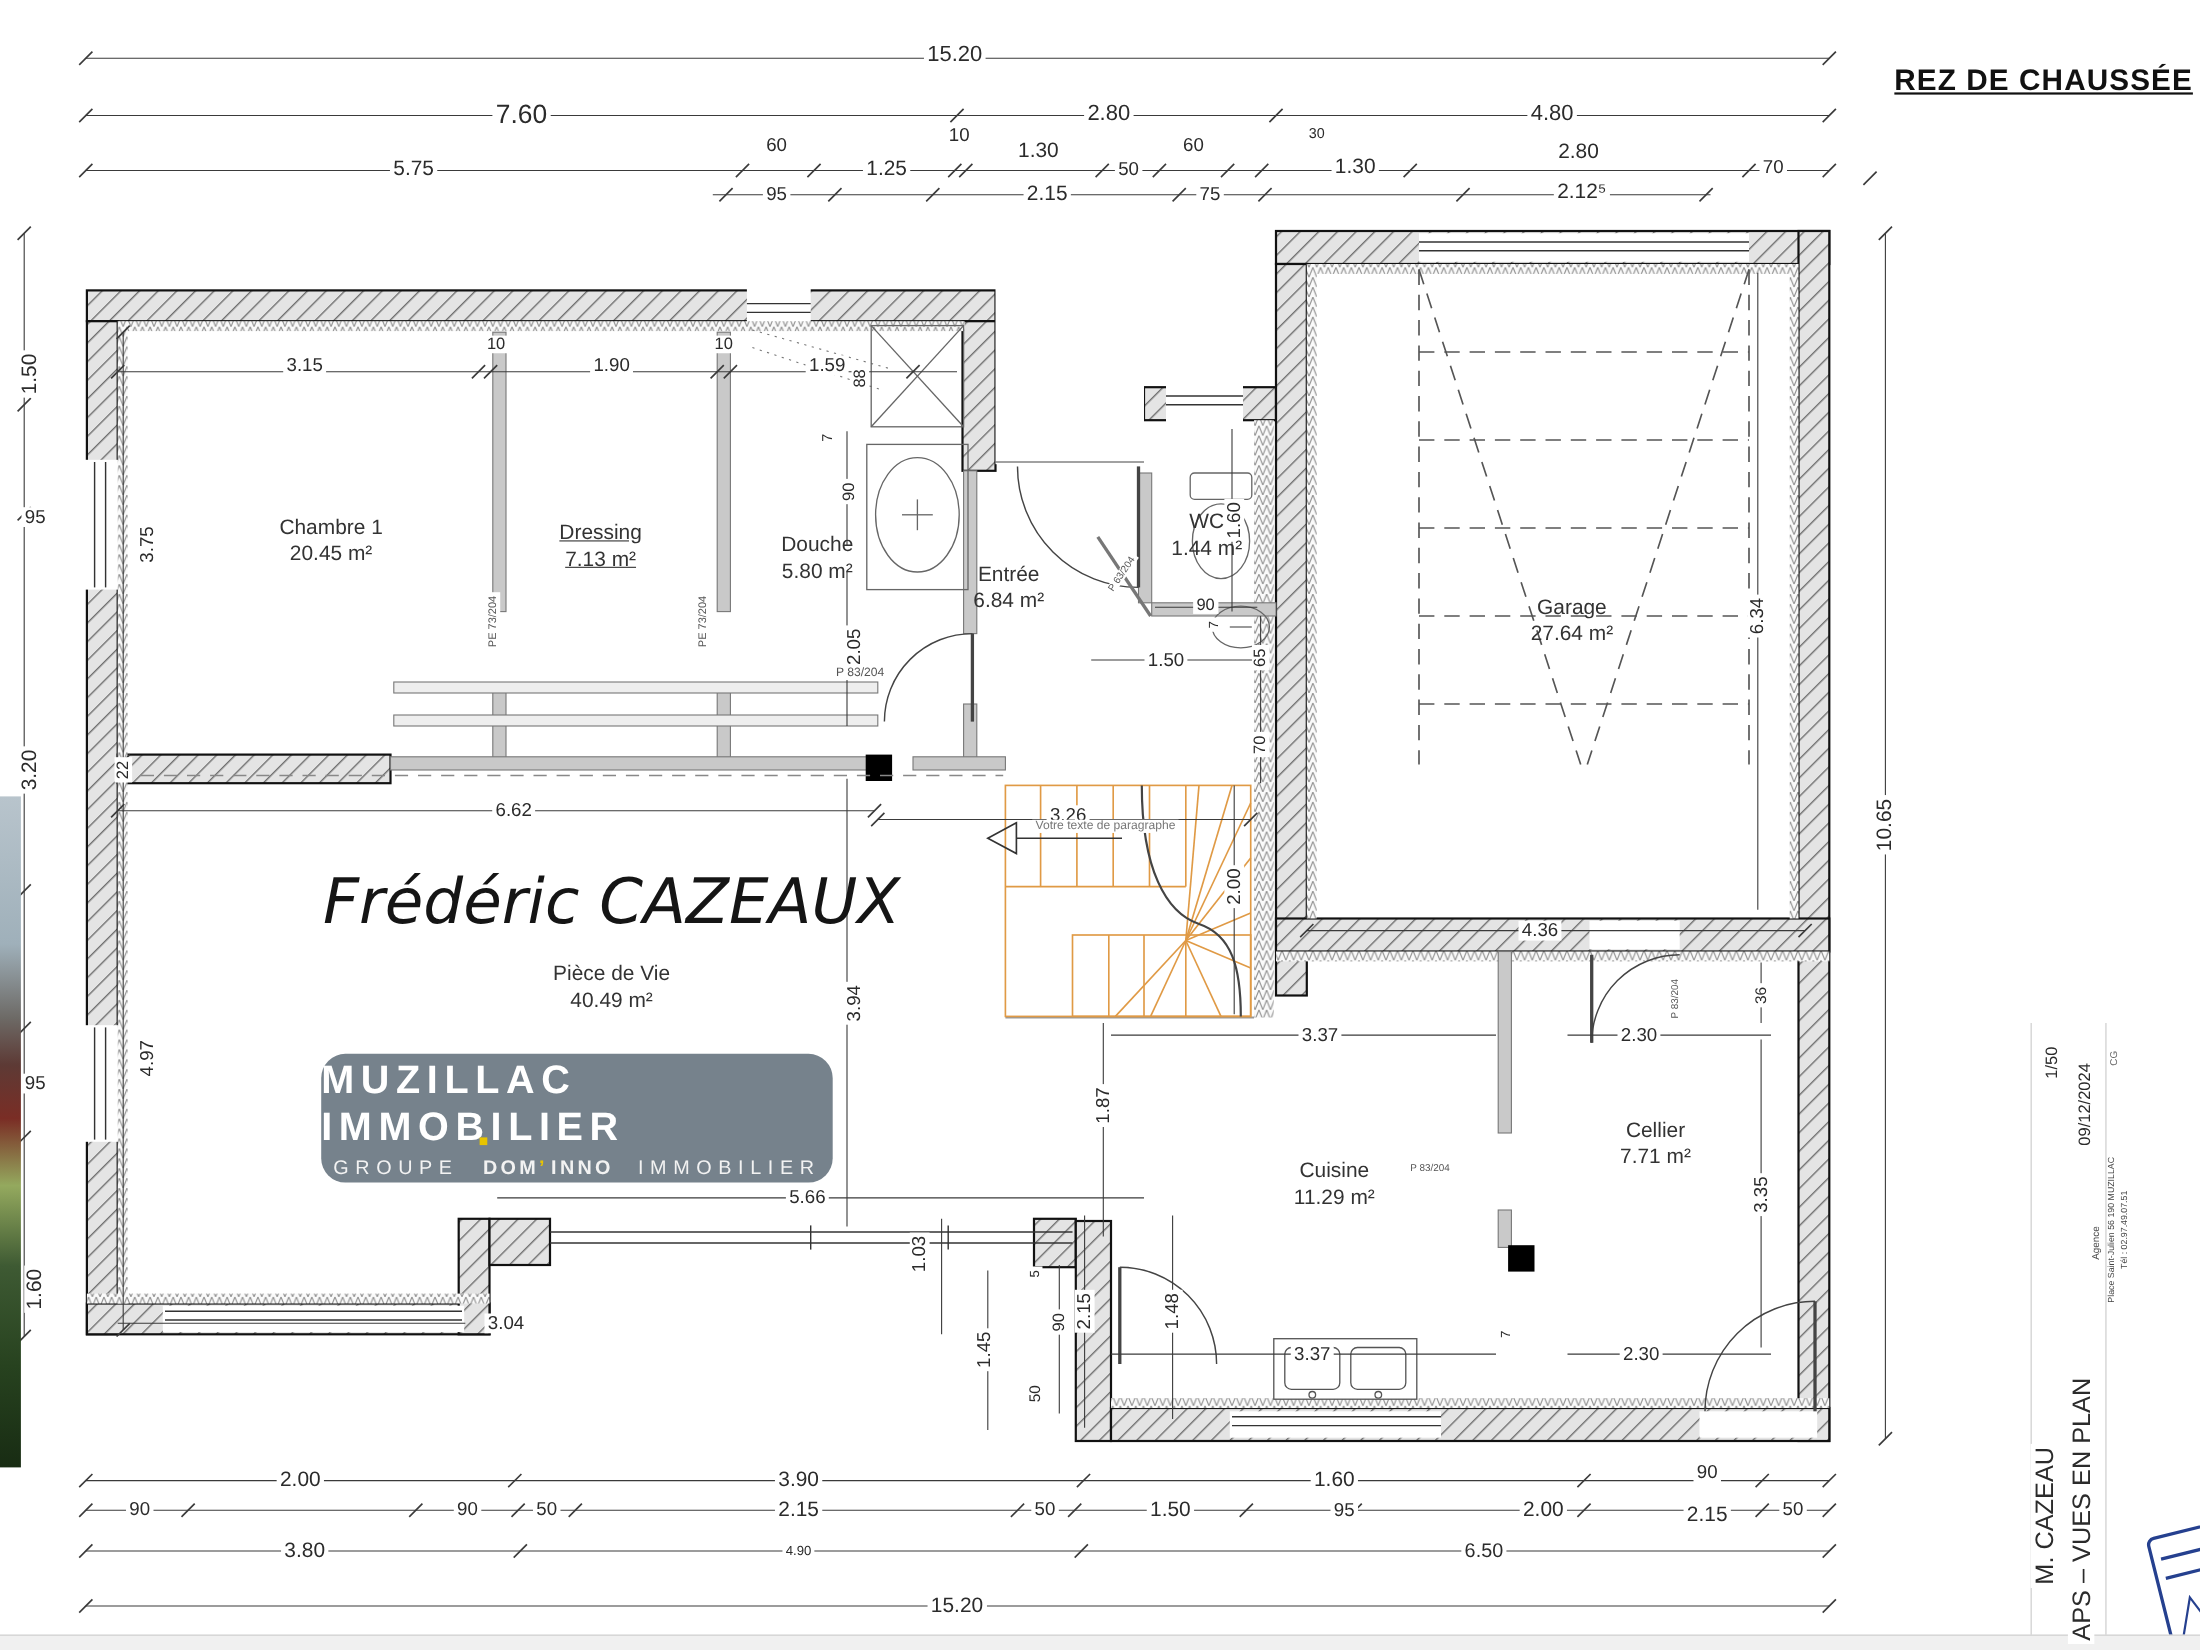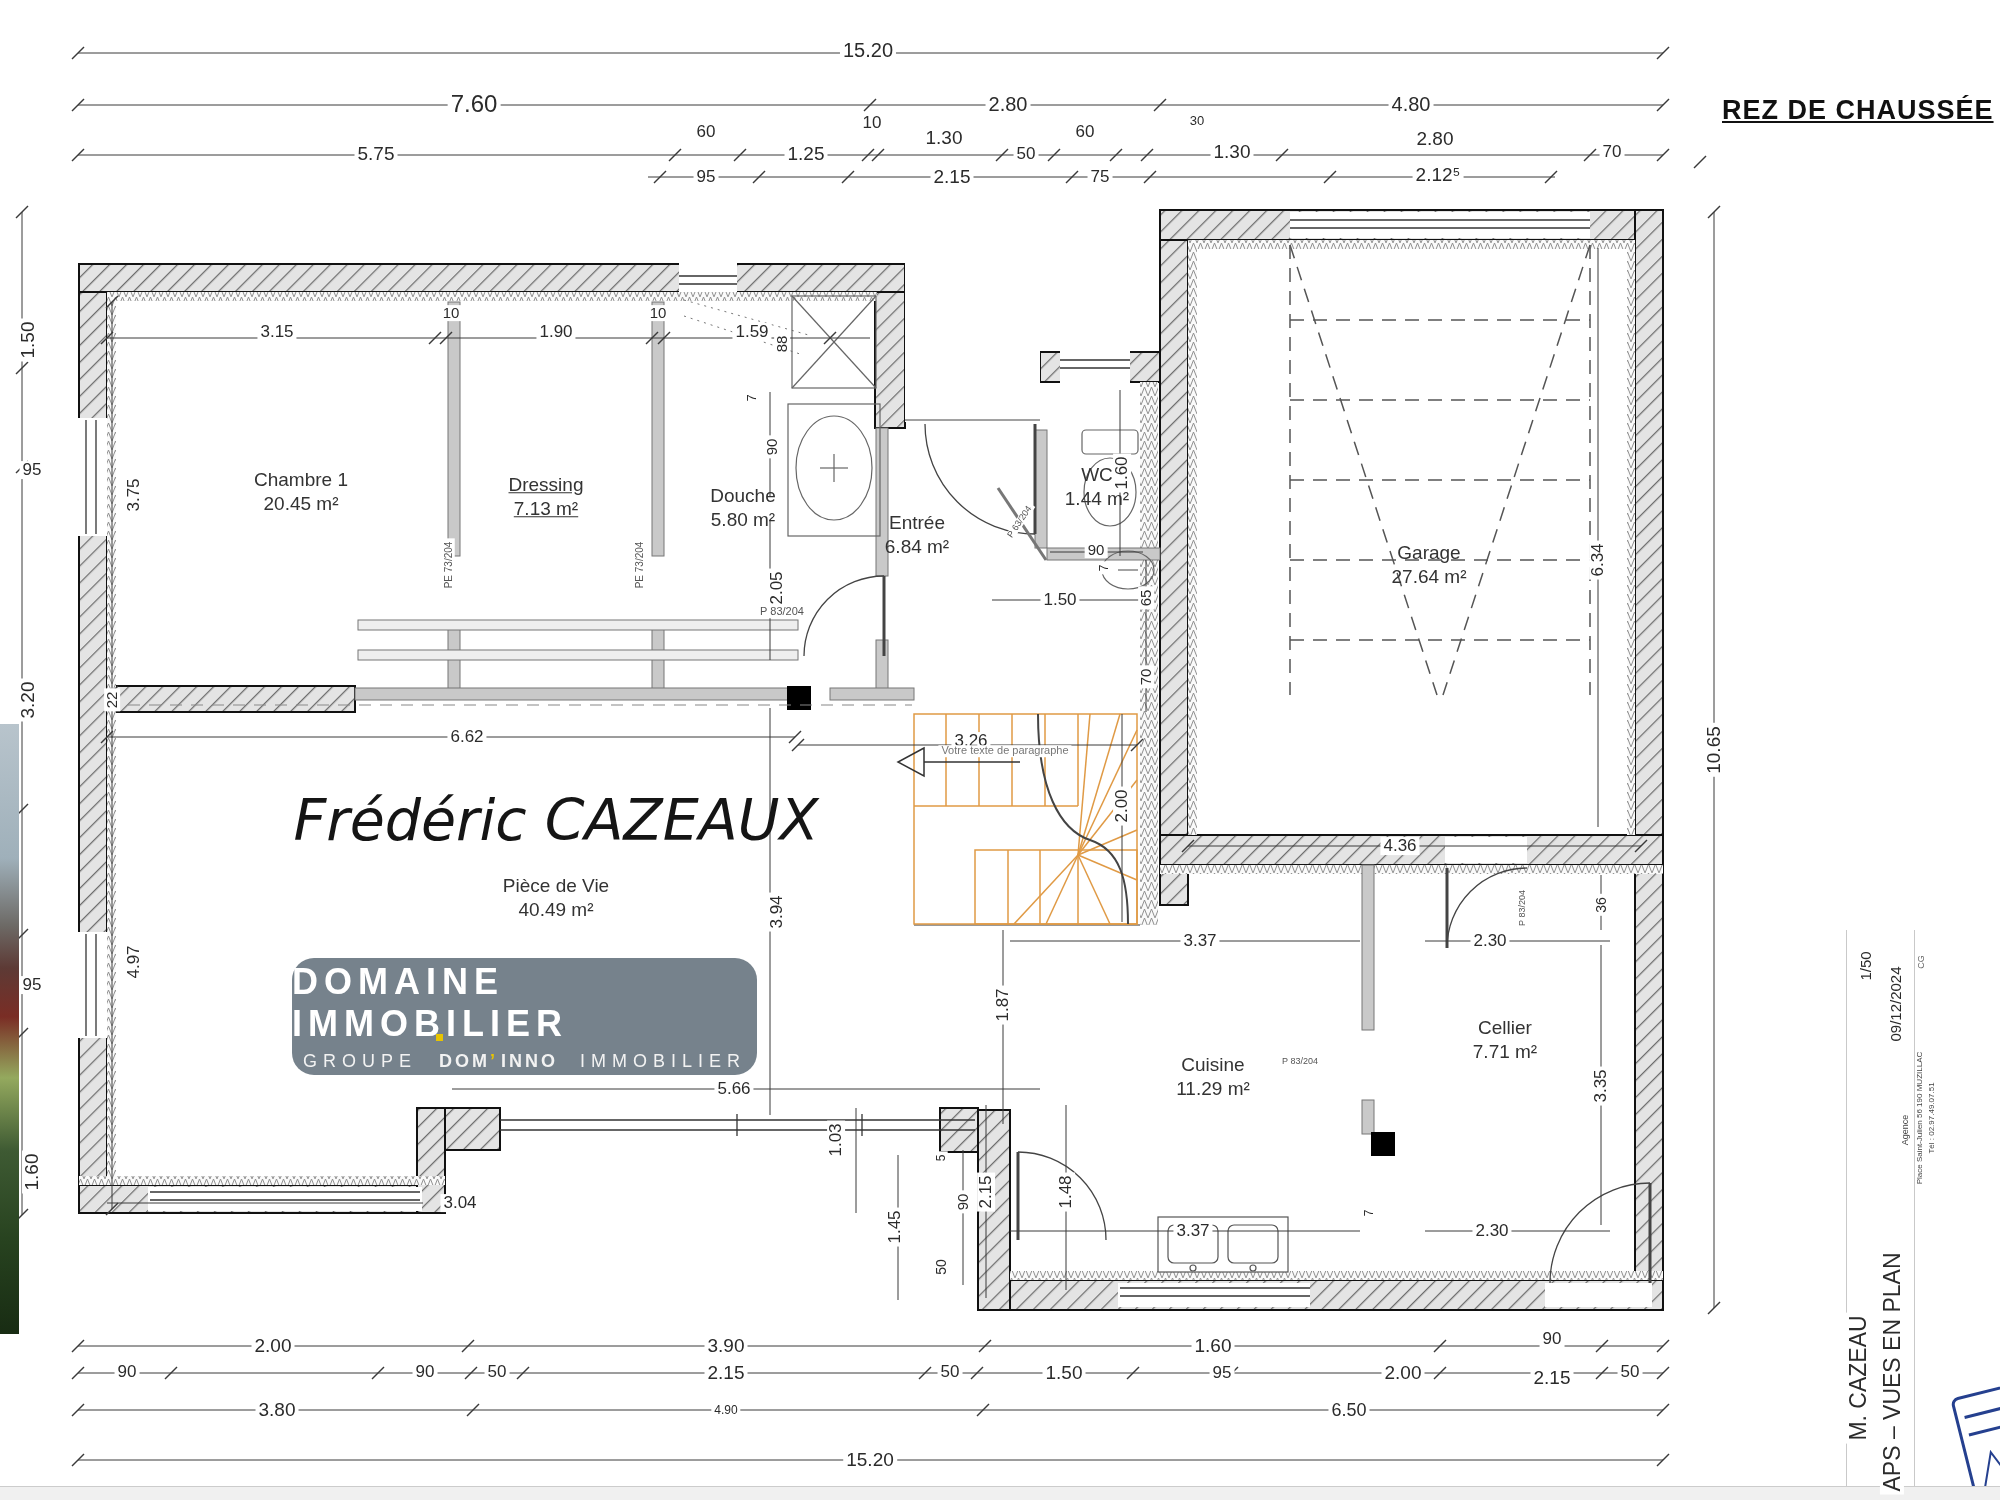--- a/index.html
+++ b/index.html
@@ -8,21 +8,21 @@
   #plan-svg{position:absolute;left:0;top:0;}
   .lbl{position:absolute;transform:translate(-50%,-50%);background:#fff;padding:0 3px;
        line-height:1.05;white-space:nowrap;color:#2b2b2b;}
   .room{position:absolute;transform:translate(-50%,-50%);text-align:center;font-size:19px;
         color:#333;line-height:1.25;white-space:nowrap;}
   #watermark{position:absolute;left:556px;top:820px;transform:translate(-50%,-50%);
         font-family:"DejaVu Sans",sans-serif;font-style:italic;font-size:57px;color:#151515;
         white-space:nowrap;}
   #page-title{position:absolute;left:1722px;top:58px;width:278px;overflow:hidden;
         font-size:27px;font-weight:bold;letter-spacing:1px;white-space:nowrap;
-        text-decoration:underline;color:#111;margin-top:37px;}
+        text-decoration:underline;color:#111;}
   #brand-logo{position:absolute;left:292px;top:958px;width:465px;height:117px;
         background:#76828c;border-radius:22px;display:flex;flex-direction:column;
         align-items:center;justify-content:center;gap:6px;}
   #brand-line1{color:#fff;font-size:36px;font-weight:600;letter-spacing:6px;position:relative;}
   #brand-dot{position:absolute;left:31%;bottom:4px;width:7px;height:7px;background:#e8c400;}
   #brand-line2{color:#f2f2f2;font-size:18px;letter-spacing:6px;font-weight:300;}
   #brand-line2 .bold{font-weight:bold;letter-spacing:3px;}
   #brand-line2 .apos{color:#e8c400;font-weight:bold;}
   .vrule{position:absolute;width:1px;background:#c9c9c9;}
   #photo-sliver{position:absolute;left:0;top:724px;width:19px;height:610px;
@@ -352,21 +352,21 @@
   </svg>
 
   <div id="photo-sliver"></div>
 
   <div id="page-title">REZ DE CHAUSSÉE</div>
 
   <div id="watermark">Frédéric CAZEAUX</div>
 
   <div id="brand-logo">
     <div id="brand-line1">
-      <span>DOMAINE IMMOBILIER</span>
+      <span>MUZILLAC IMMOBILIER</span>
       <span id="brand-dot"></span>
     </div>
     <div id="brand-line2"><span>GROUPE</span>&nbsp;&nbsp;<span class="bold">DOM</span><span class="apos">’</span><span class="bold">INNO</span>&nbsp;&nbsp;<span>IMMOBILIER</span></div>
   </div>
 
   <div class="vrule" style="left:1846px;top:930px;height:570px;"></div>
   <div class="vrule" style="left:1914px;top:930px;height:570px;"></div>
 
   <div id="bottom-strip"></div>
 <div class="lbl" style="left: 868px; top: 50px; font-size: 20px; transform: translate(-50%, -50%);">15.20</div>

